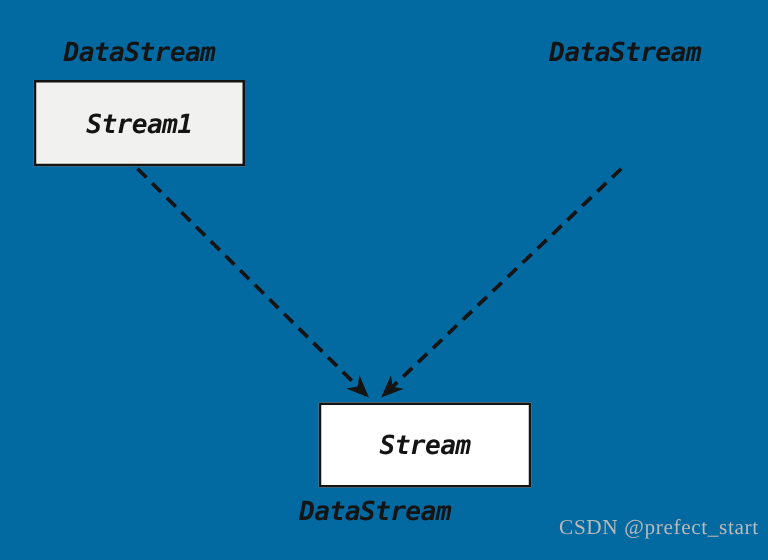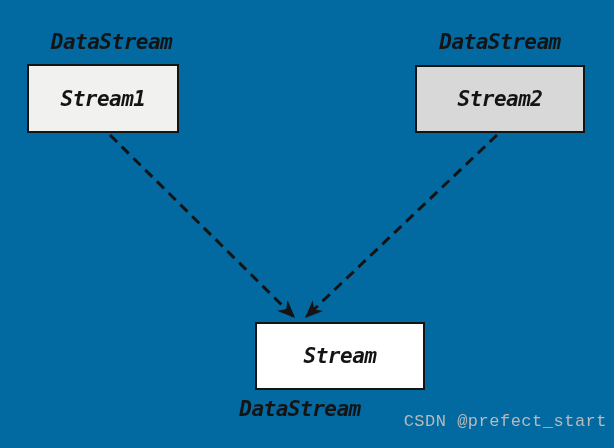--- a/index.html
+++ b/index.html
@@ -42,38 +42,38 @@
   .type-label {
     position: absolute;
     text-align: center;
     font-weight: bold;
     font-style: italic;
     font-size: 21px;
     color: #141414;
     letter-spacing: -0.5px;
     white-space: nowrap;
   }
-  #box-stream1 { left: 27px;  top: 64px;  width: 152px; height: 69px; }
+  #box-stream1 { left: 27px;  top: 64px;  width: 169px; height: 69px; }
   #box-stream2 { left: 415px; top: 65px;  width: 170px; height: 68px; }
   #box-stream  { left: 215px; top: 322px; width: 170px; height: 68px; margin-left: 40px; }
 
   #type-stream1 { left: 27px;  top: 30px;  width: 169px; }
   #type-stream2 { left: 415px; top: 30px;  width: 170px; }
   #type-stream  { left: 215px; top: 397px; width: 170px; }
 
   #edge-label-union {
     left: 238px;
     top: 220px;
     width: 120px;
   }
   .watermark {
     position: absolute;
     right: 7px;
     top: 412px;
-    font-family: Liberation Mono, monospace;
+    font-family: Liberation Serif, serif;
     font-size: 17px;
     letter-spacing: 0.5px;
     color: #b9b9b9;
     white-space: nowrap;
   }
 </style>
 </head>
 <body>
 
 <div class="stage">
@@ -89,23 +89,20 @@
   </svg>
 
   <div class="type-label" id="type-stream1">DataStream</div>
 
   <div class="node-box" id="box-stream1" style="background: rgb(241, 241, 239);">
     <span class="node-label">Stream1</span>
   </div>
 
   <div class="type-label" id="type-stream2">DataStream</div>
 
-  <div class="node-box" id="box-stream2" style="background: rgb(216, 216, 216);">
-    <span class="node-label">Stream2</span>
-  </div>
 
 
   <div class="node-box" id="box-stream" style="background: rgb(255, 255, 255);">
     <span class="node-label">Stream</span>
   </div>
 
   <div class="type-label" id="type-stream">DataStream</div>
 
   <div class="watermark">CSDN @prefect_start</div>
 

